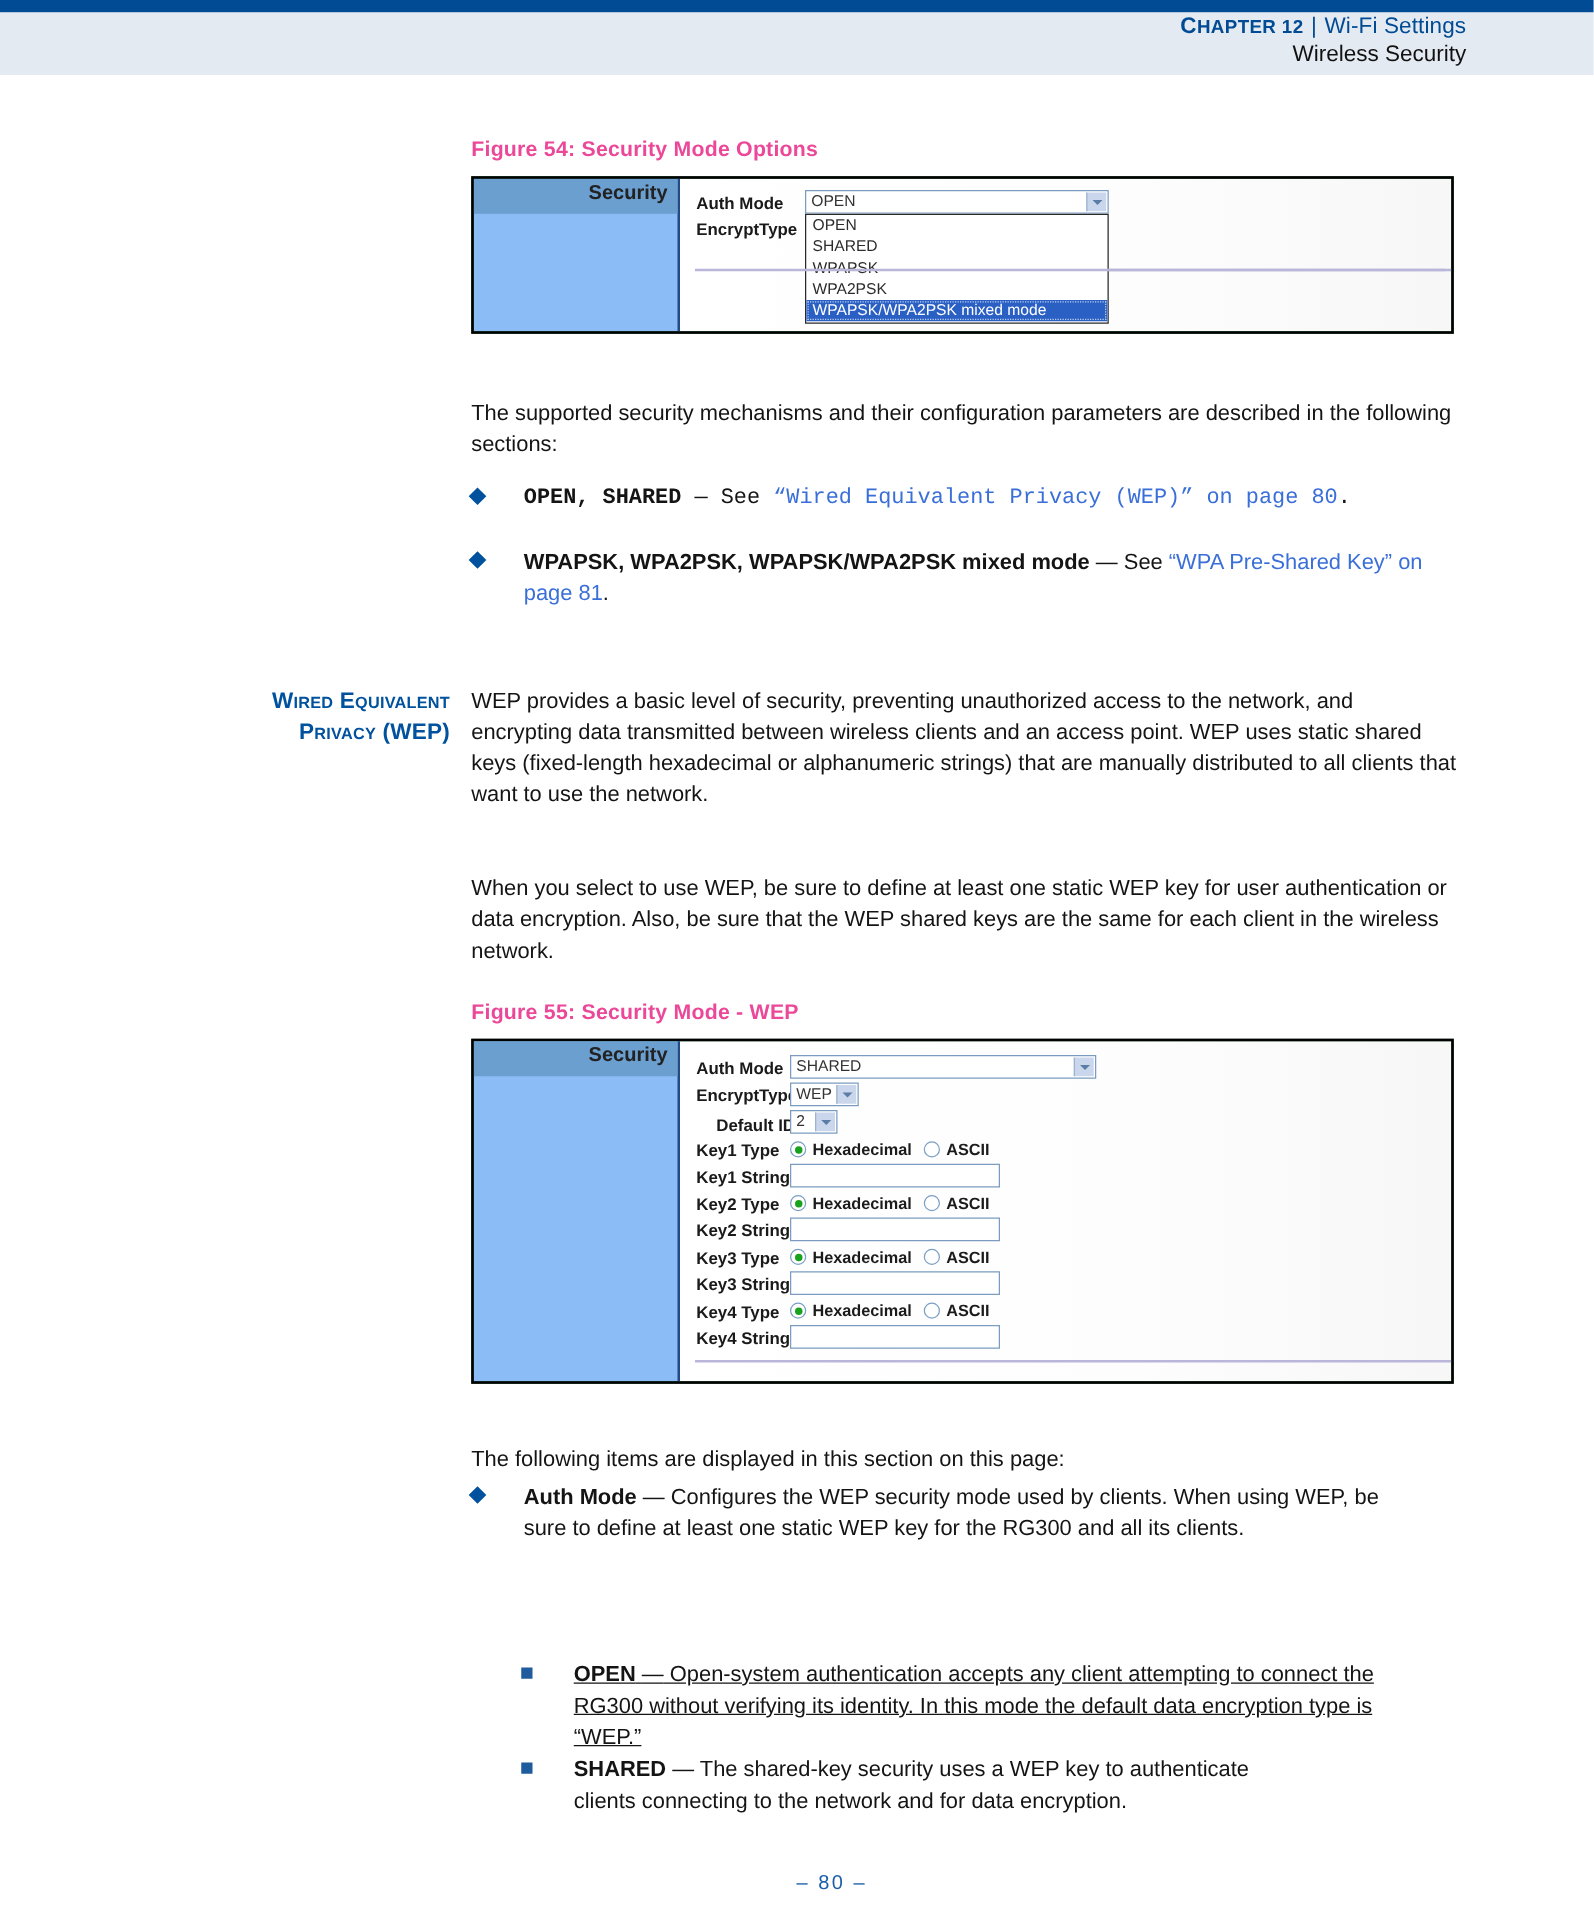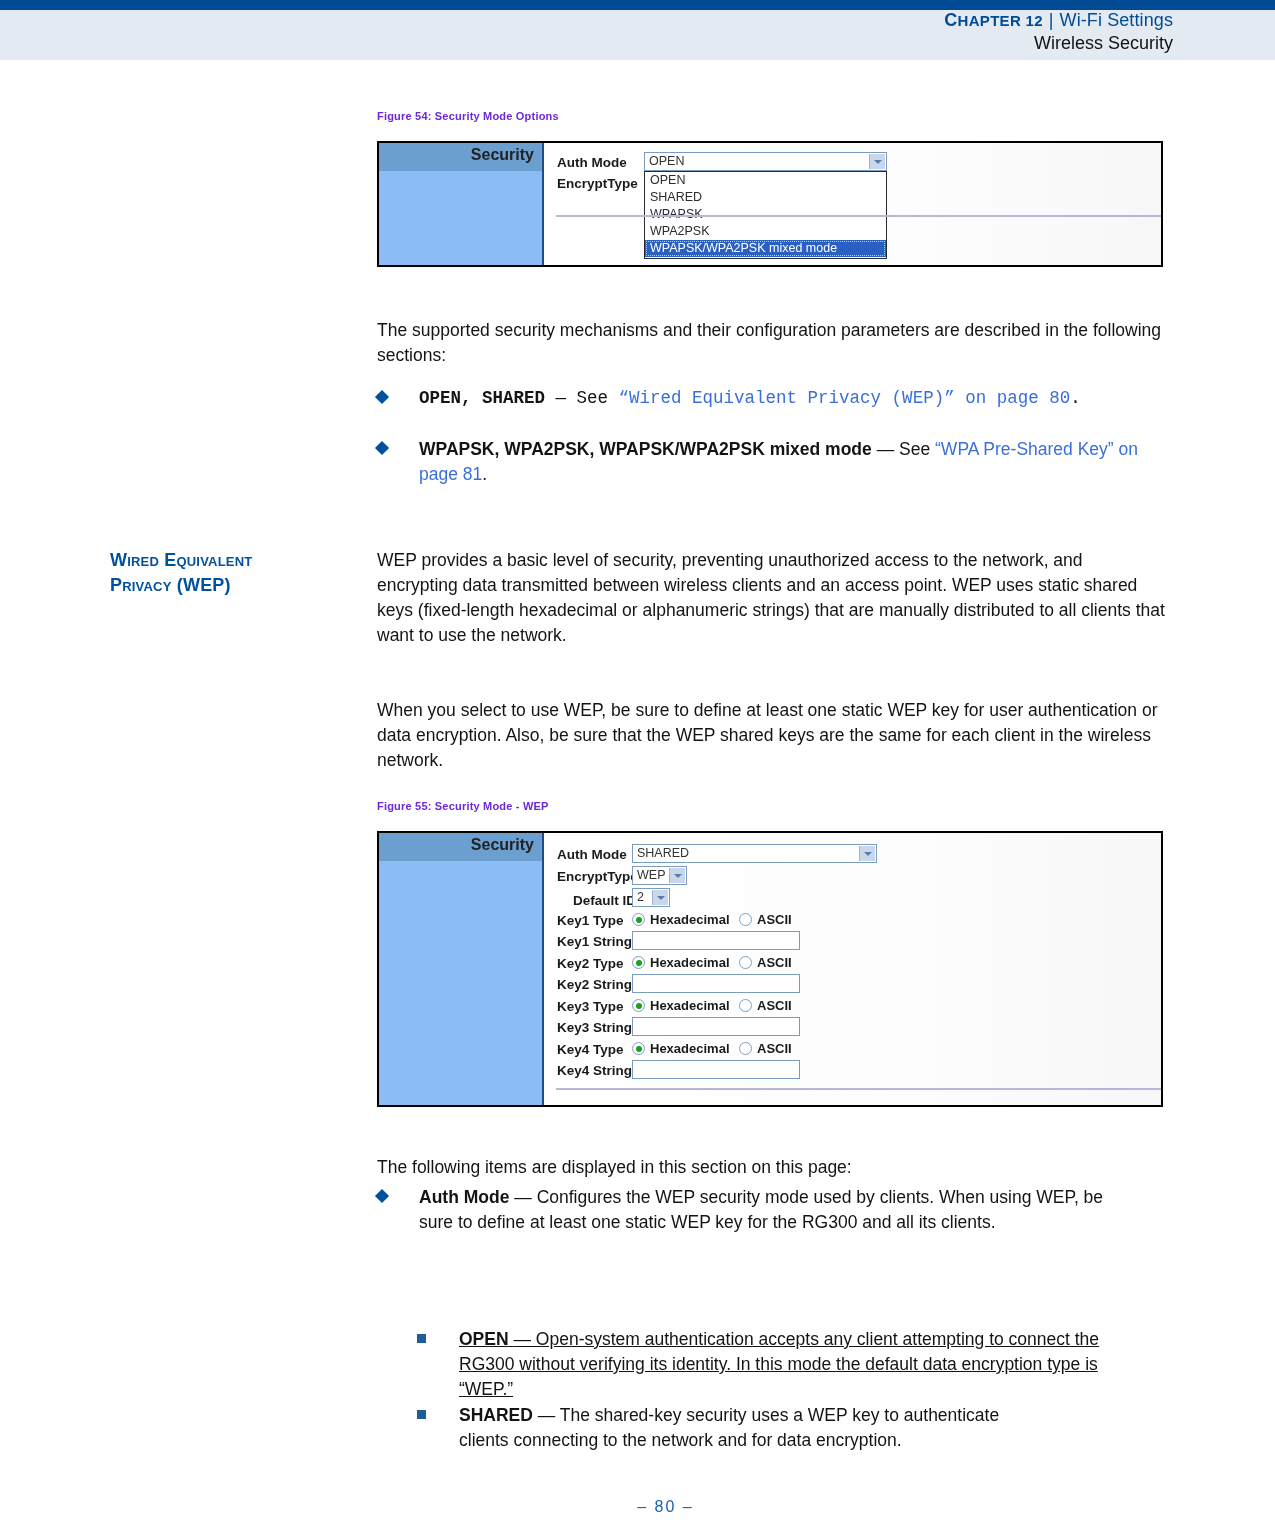--- a/index.html
+++ b/index.html
@@ -60,34 +60,35 @@
     top: 33px;
     right: 102px;
     font-size: 18px;
     color: #111;
     white-space: nowrap;
   }
 
   
   .figcaption {
     position: absolute;
-    color: #6d28d9;
-    font-weight: bold;
-    font-size: 11px;
+    color: #ec4899;
+    font-weight: bold;
+    font-size: 17px;
     white-space: nowrap;
     letter-spacing: .2px;
   }
   .para {
     position: absolute;
     font-size: 17.5px;
     line-height: 25px;
     color: #141414;
   }
   .sidehead {
     position: absolute;
+    text-align: right;
     color: #00519e;
     font-weight: bold;
     font-size: 18px;
     line-height: 25px;
     letter-spacing: .2px;
   }
 
   .bullet-row {
     position: absolute;
     font-size: 17.5px;

